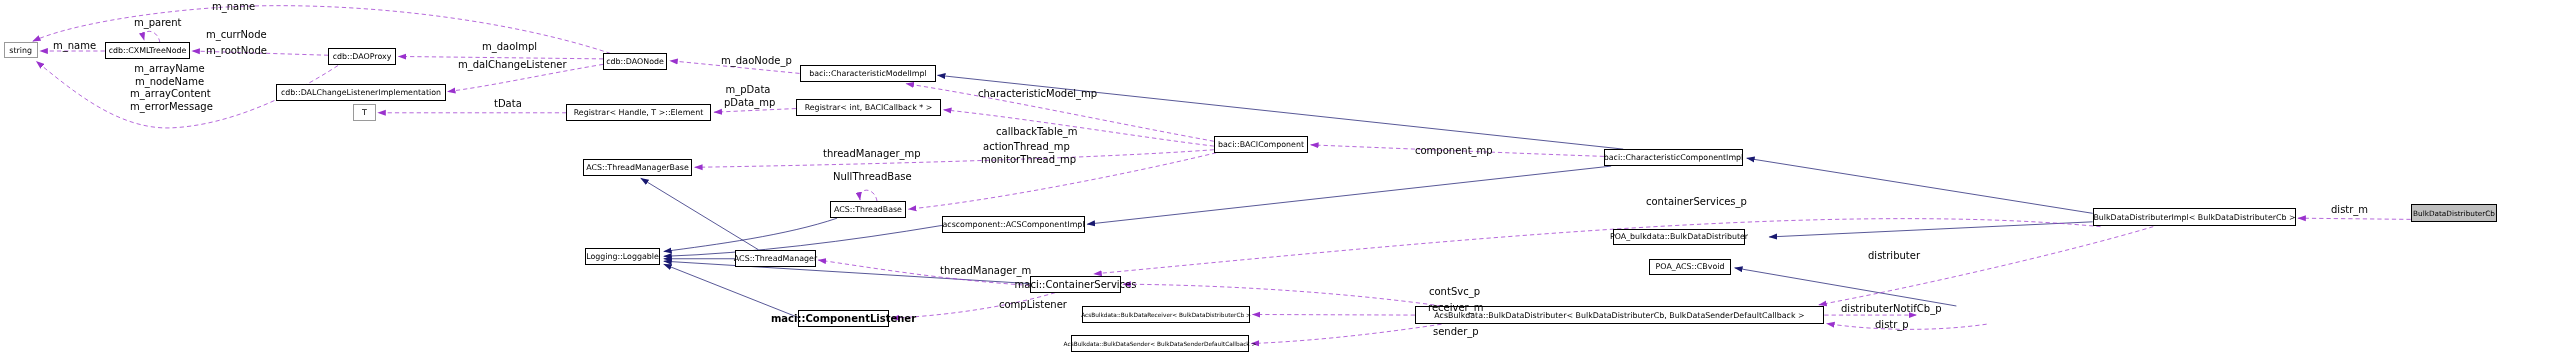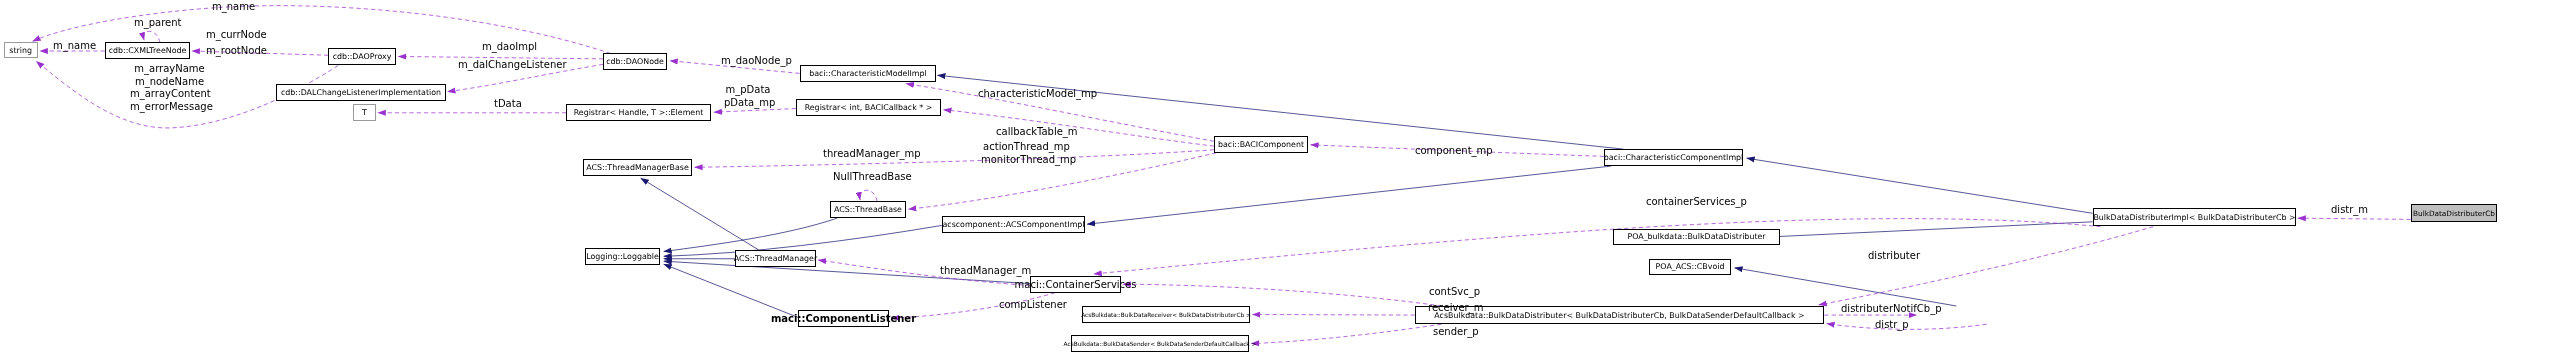--- a/index.html
+++ b/index.html
@@ -87,21 +87,21 @@
   <div class="n" style="left:830px;top:201px;width:76px;height:17px;">ACS::ThreadBase</div>
   <div class="n" style="left:942px;top:216px;width:143px;height:17px;">acscomponent::ACSComponentImpl</div>
   <div class="n" style="left:585px;top:248px;width:75px;height:17px;">Logging::Loggable</div>
   <div class="n" style="left:735px;top:250px;width:81px;height:17px;">ACS::ThreadManager</div>
   <div class="n fs12" style="left:798px;top:310px;width:91px;height:17px;font-weight:bold;">maci::ComponentListener</div>
   <div class="n fs12" style="left:1030px;top:276px;width:91px;height:17px;">maci::ContainerServices</div>
   <div class="n fs9" style="left:1082px;top:306px;width:168px;height:17px;">AcsBulkdata::BulkDataReceiver&lt; BulkDataDistributerCb &gt;</div>
   <div class="n fs9" style="left:1071px;top:335px;width:178px;height:17px;">AcsBulkdata::BulkDataSender&lt; BulkDataSenderDefaultCallback &gt;</div>
   <div class="n" style="left:1415px;top:306px;width:409px;height:18px;">AcsBulkdata::BulkDataDistributer&lt; BulkDataDistributerCb, BulkDataSenderDefaultCallback &gt;</div>
   <div class="n" style="left:1604px;top:149px;width:139px;height:17px;">baci::CharacteristicComponentImpl</div>
-  <div class="n" style="left:1613px;top:229px;width:167px;height:15.7px;text-align:right;">POA_bulkdata::BulkDataDistributer</div>
+  <div class="n" style="left:1613px;top:229px;width:132px;height:15.7px;text-align:right;">POA_bulkdata::BulkDataDistributer</div>
   <div class="n" style="left:1649px;top:259px;width:82px;height:15.7px;">POA_ACS::CBvoid</div>
   <div class="n" style="left:2093px;top:208px;width:203px;height:18px;">BulkDataDistributerImpl&lt; BulkDataDistributerCb &gt;</div>
   <div class="n current" style="left:2411px;top:204px;width:86px;height:18px;">BulkDataDistributerCb</div>
 
   <span class="lbl" style="left:212px;top:1.2px;">m_name</span>
   <span class="lbl" style="left:134px;top:17px;">m_parent</span>
   <span class="lbl" style="left:53px;top:40px;">m_name</span>
   <span class="lbl" style="left:206px;top:27px;line-height:1.55;">m_currNode
 m_rootNode</span>
   <span class="lbl" style="left:482px;top:41px;">m_daoImpl</span>

